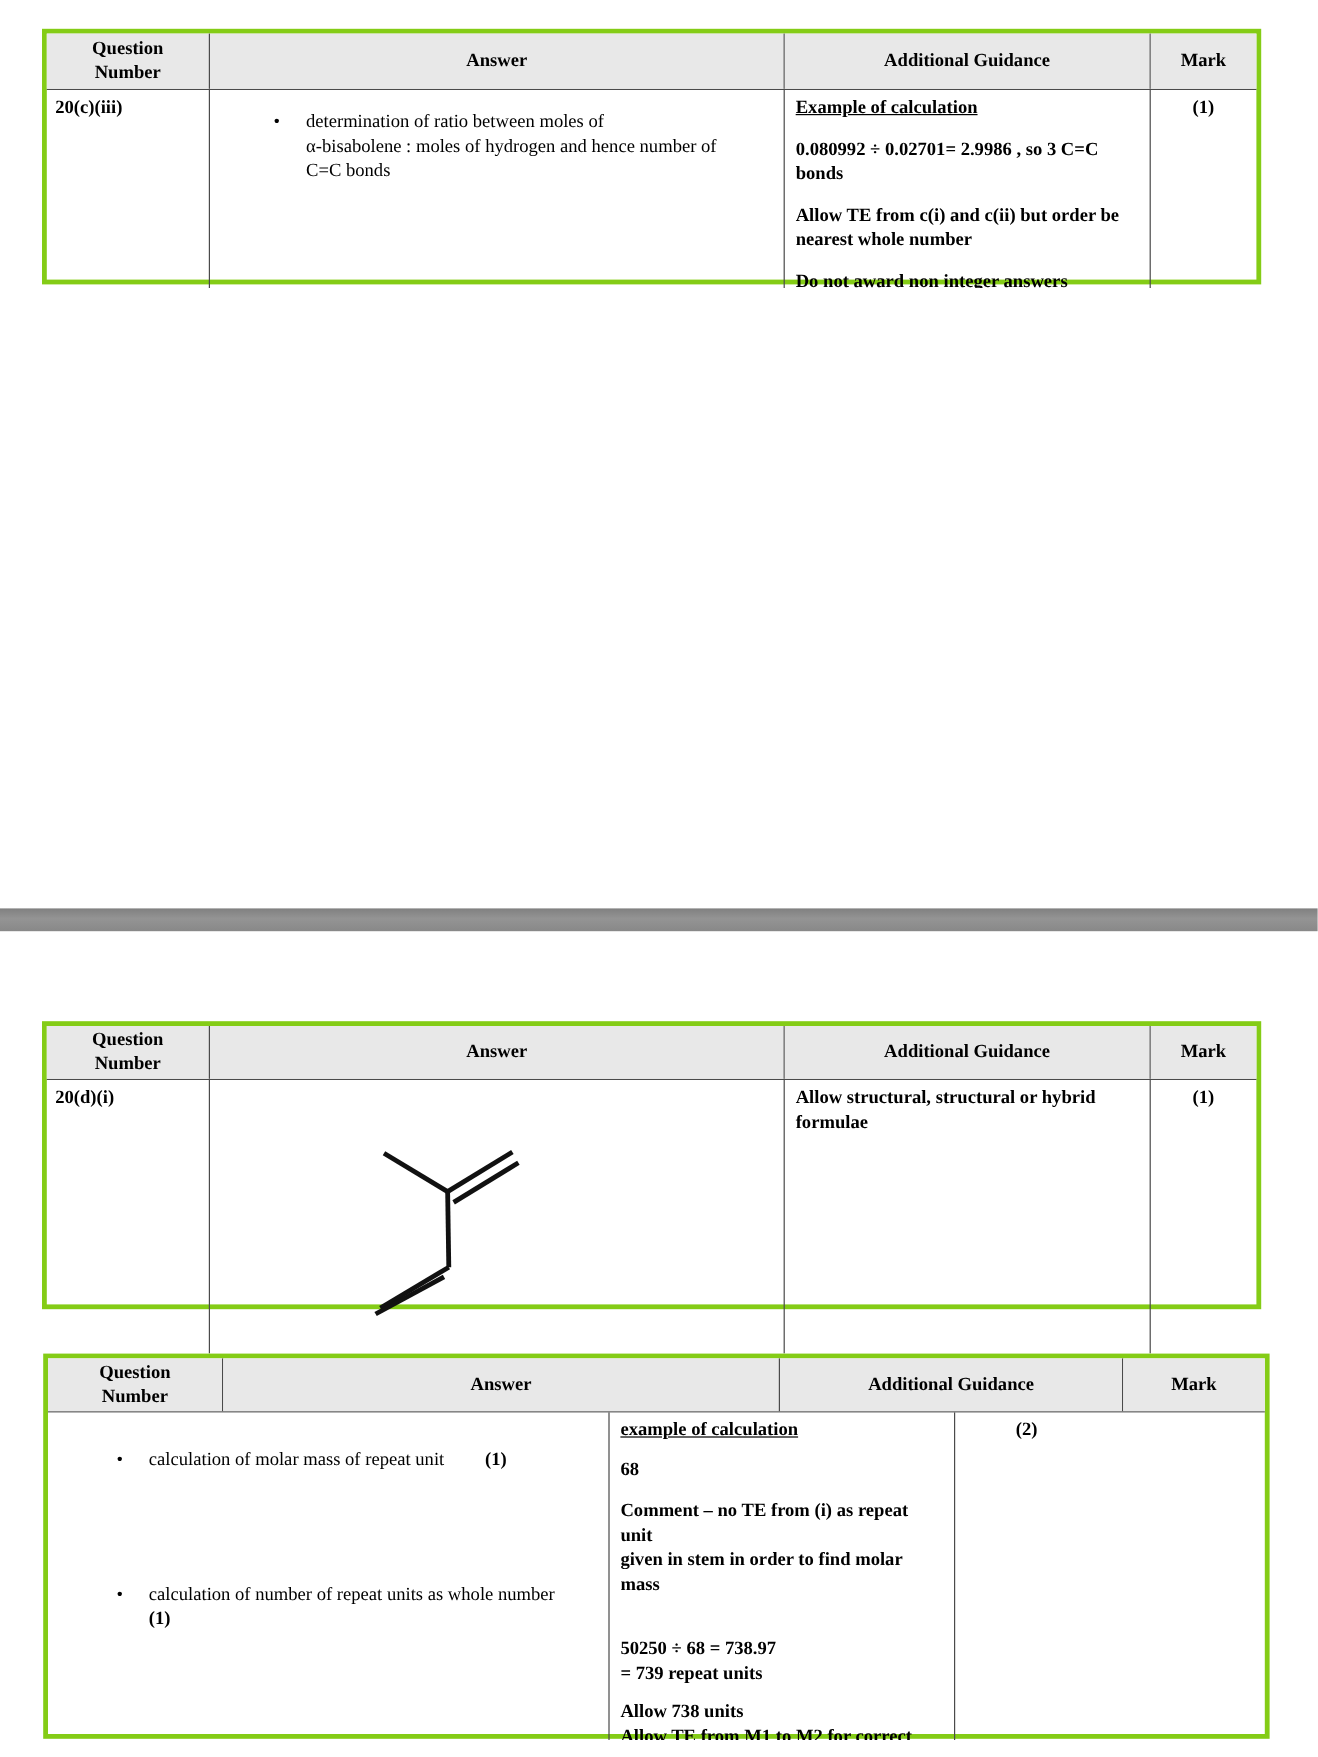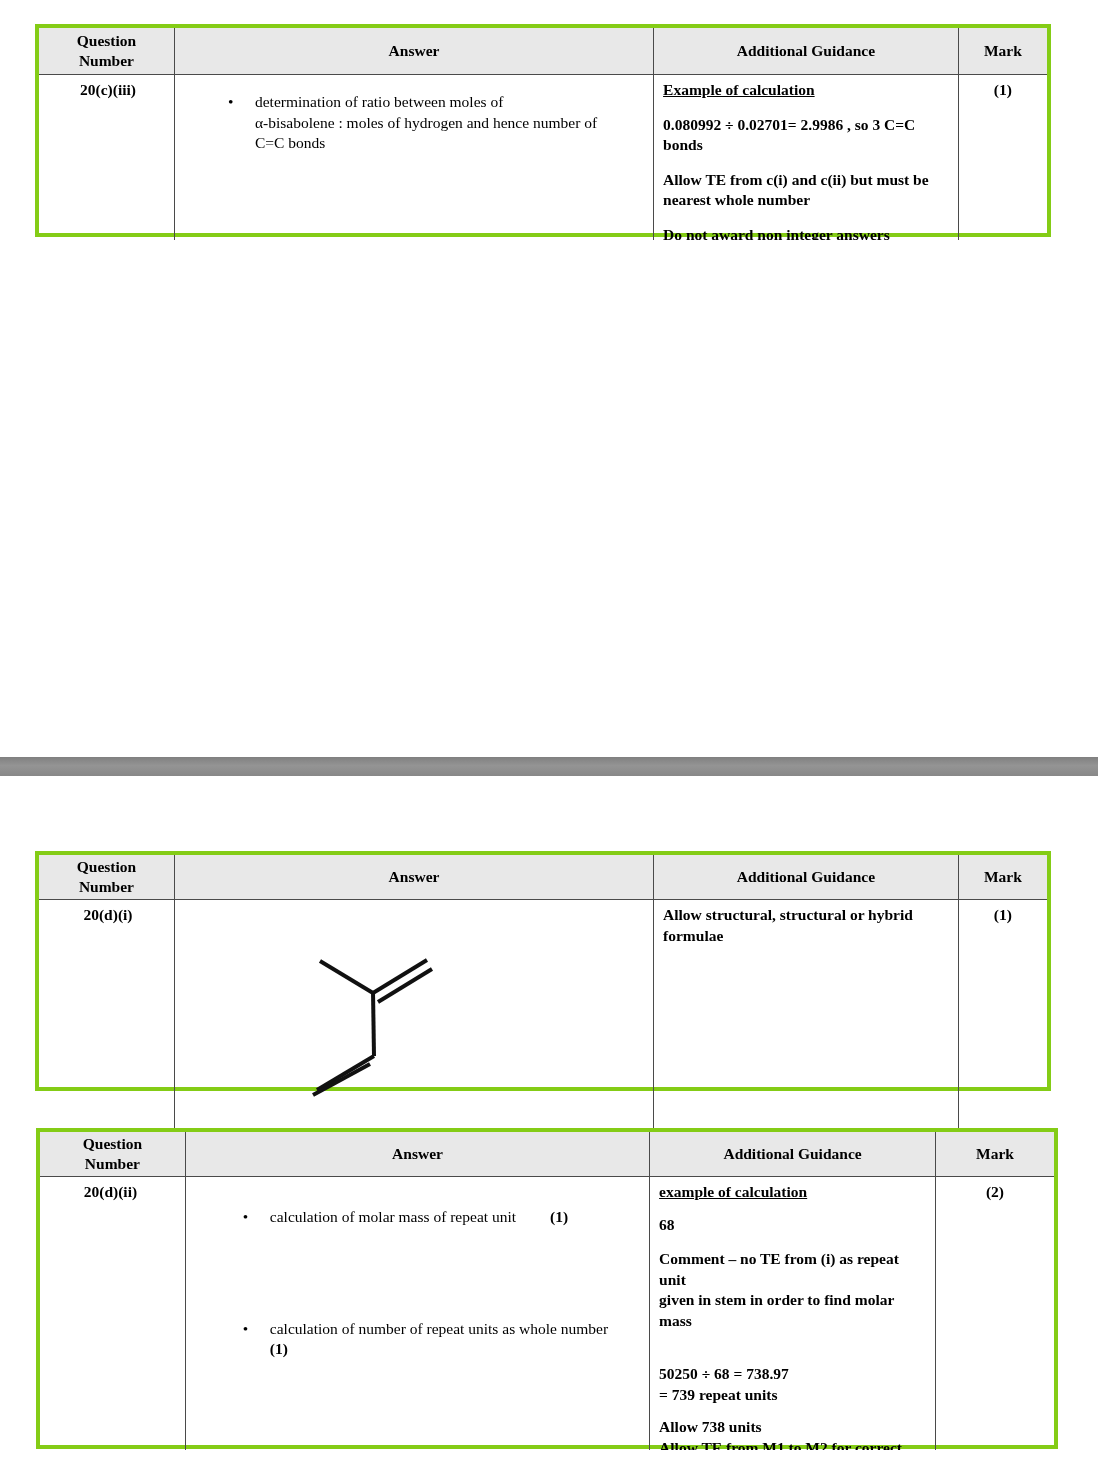--- a/index.html
+++ b/index.html
@@ -29,21 +29,21 @@
   .cell:last-child { border-right:none; }
   .hdr { border-bottom:1.5px solid #4a4a4a; }
   .hdr .cell {
     background:#e8e8e8;
     font-weight:bold;
     display:flex; align-items:center; justify-content:center;
     text-align:center;
     white-space:pre-line;
   }
   
-  .w-qn  { width:137px;text-align:center; }
+  .w-qn  { width:137px; }
   .w-ans { width:483px; }
   .w-ag  { width:307px; }
   .w-mk  { width:89px;  }
   
   .t3 .w-qn  { width:147px; }
   .t3 .w-ans { width:468px; }
   .t3 .w-ag  { width:288px; }
   .t3 .w-mk  { width:119px; }
 
   .qn-cell { font-weight:bold; padding:5px 4px 0 7px; }
@@ -92,21 +92,21 @@
         <span class="bullet-glyph">•</span>
         <span class="bullet-text">determination of ratio between moles of
  α-bisabolene : moles of hydrogen and hence number of
 C=C bonds</span>
       </div>
     </div>
     <div class="cell w-ag ag-cell">
       <p class="underline">Example of calculation</p>
       <p>0.080992 ÷ 0.02701= 2.9986 , so 3 C=C
 bonds</p>
-      <p>Allow TE from c(i) and c(ii) but must be
+      <p>Allow TE from c(i) and c(ii) but order be
  nearest whole number</p>
       <p>Do not award non integer answers</p>
     </div>
     <div class="cell w-mk mark-cell">(1)</div>
   </div>
 </div>
 
 <div class="page-divider"></div>
 
 <div class="tbl" style="left:35px; top:851px; width:1016px; height:240px;">
@@ -141,21 +141,20 @@
 
 <div class="tbl t3" style="left:36px; top:1128px; width:1022px; height:321px;">
   <div class="row hdr" style="height:44px;">
     <div class="cell w-qn">Question
 Number</div>
     <div class="cell w-ans">Answer</div>
     <div class="cell w-ag">Additional Guidance</div>
     <div class="cell w-mk">Mark</div>
   </div>
   <div class="row" style="height:273px;">
-    <div class="cell w-qn qn-cell">20(d)(ii)</div>
     <div class="cell w-ans">
       <div class="bullet-item t3-bullet1">
         <span class="bullet-glyph">•</span>
         <span class="bullet-text"><span>calculation of molar mass of repeat unit</span><span class="inline-mark">(1)</span></span>
       </div>
       <div class="bullet-item t3-bullet2">
         <span class="bullet-glyph">•</span>
         <span class="bullet-text"><span>calculation of number of repeat units as whole number</span><br><span class="block-mark">(1)</span></span>
       </div>
     </div>

